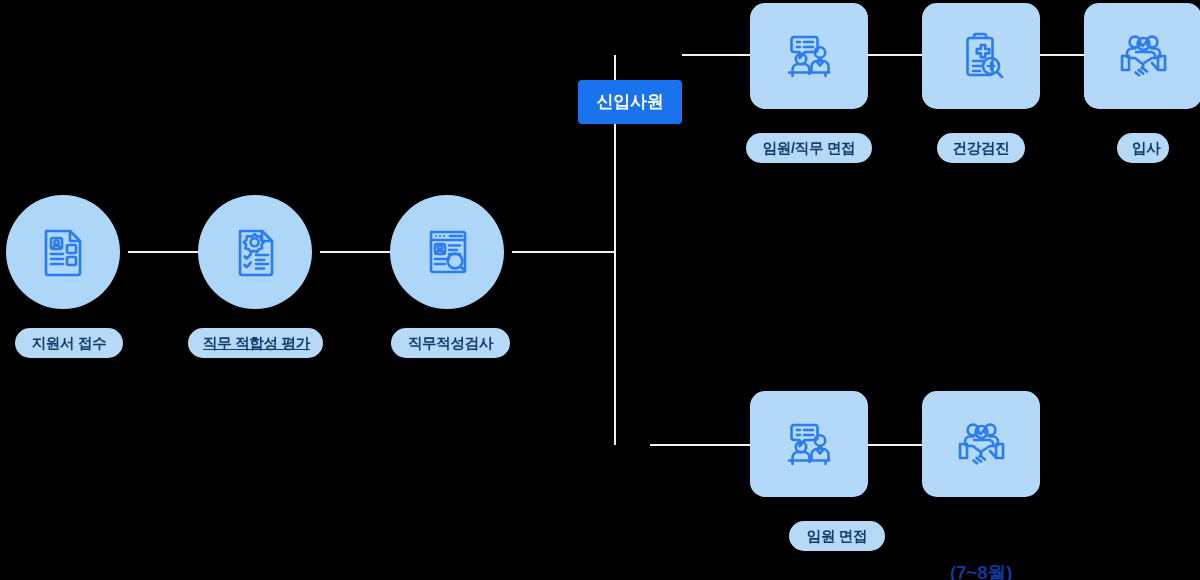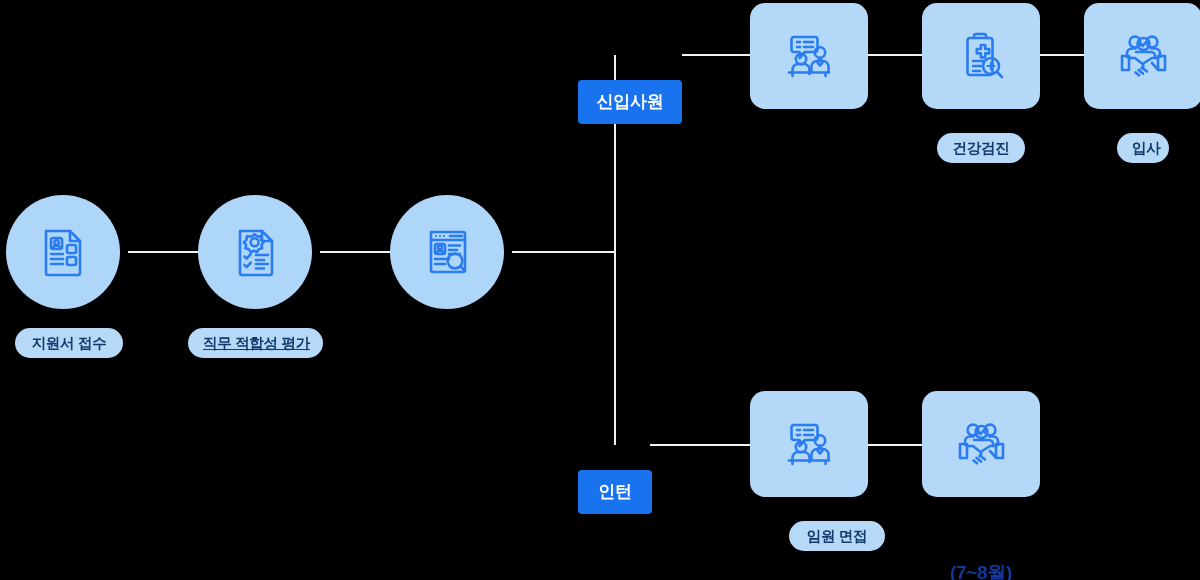--- a/index.html
+++ b/index.html
@@ -155,37 +155,39 @@
         <rect x="15" y="19" width="10" height="10" rx="2"></rect>
         <circle cx="20" cy="22.5" r="2"></circle>
         <path d="M16.8 27 q3.2 -2.2 6.4 0"></path>
         <path d="M29 20.5 h11 M29 25 h8 M29 29 h11"></path>
         <path d="M15 34 h14 M15 39 h10"></path>
         <circle cx="35" cy="36" r="7.4"></circle>
         <path d="M40.5 41.5 l4.5 4.5"></path>
       </svg>
     </span>
   </div>
+  <div class="pill" style="left:391px; top:328px; width:119px;">직무적성검사</div>
 
   <div class="badge" style="left:578px; top:32px; width:104px;">신입사원</div>
 
   <div class="card-node" style="left:750px; top:3px;">
     <span>
       <svg width="58" height="58" viewBox="0 0 58 58" fill="none" stroke="#2b7cf0" stroke-width="2.6" stroke-linecap="round" stroke-linejoin="round">
         <path d="M14 10 h21 a2.5 2.5 0 0 1 2.5 2.5 v10 a2.5 2.5 0 0 1 -2.5 2.5 H25 l-5.5 6 v-6 H14 a2.5 2.5 0 0 1 -2.5 -2.5 v-10 A2.5 2.5 0 0 1 14 10 z"></path>
         <path d="M17 15 h3 M24 15 h9 M17 20 h3 M24 20 h9"></path>
         <circle cx="40" cy="25.5" r="5.2"></circle>
         <path d="M40 31 l-2.6 4.5 2.6 3 2.6 -3 -2.6 -4.5"></path>
         <path d="M31.5 45 v-5.5 a5.5 5.5 0 0 1 5.5 -5.5 h6 a5.5 5.5 0 0 1 5.5 5.5 V45"></path>
         <circle cx="21" cy="32" r="5.2"></circle>
         <path d="M12.5 47 v-4.5 a5.5 5.5 0 0 1 5.5 -5.5 h6 a5.5 5.5 0 0 1 5.5 5.5 V47"></path>
         <path d="M9 45.5 h40 M12.5 45.5 v3.5 M45.5 45.5 v3.5"></path>
       </svg>
     </span>
   </div>
+  <div class="pill" style="left:746px; top:133px; width:126px;">임원/직무 면접</div>
 
   <div class="card-node" style="left:922px; top:3px;">
     <span>
       <svg width="56" height="56" viewBox="0 0 56 56" fill="none" stroke="#2b7cf0" stroke-width="2.6" stroke-linecap="round" stroke-linejoin="round">
         <path d="M17 10 h4 v-2 a2 2 0 0 1 2 -2 h8 a2 2 0 0 1 2 2 v2 h4 a2.5 2.5 0 0 1 2.5 2.5 v32 a2.5 2.5 0 0 1 -2.5 2.5 H17 a2.5 2.5 0 0 1 -2.5 -2.5 v-32 A2.5 2.5 0 0 1 17 10 z"></path>
         <path d="M21 10 h14"></path>
         <path d="M27.8 17 h4.4 v4 h4 v4.4 h-4 v4 h-4.4 v-4 h-4 V21 h4 z"></path>
         <path d="M20 33 h11 M20 38 h8 M20 43 h7"></path>
         <circle cx="38" cy="38" r="8"></circle>
         <path d="M34.5 38 h7 M38 34.5 v7" stroke-width="2.2"></path>
@@ -209,21 +211,20 @@
         <path d="M44 29 h7 v14 h-7 z"></path>
         <path d="M15 31 h6 l7.5 6 a2.4 2.4 0 0 1 0 3.6 l-1 0.8"></path>
         <path d="M44 31 h-6 l-8 5"></path>
         <path d="M28 40.5 l5 4 M24.5 43 l4.5 3.6 M21.5 45.5 l3.5 2.8"></path>
         <path d="M38 36 l5.5 6"></path>
       </svg>
     </span>
   </div>
   <div class="pill" style="left:1117px; top:133px; width:52px;">입사</div>
 
-  <div class="badge" style="left:578px; top:422px; width:74px;">인턴</div>
 
   <div class="card-node" style="left:750px; top:391px;">
     <span>
       <svg width="58" height="58" viewBox="0 0 58 58" fill="none" stroke="#2b7cf0" stroke-width="2.6" stroke-linecap="round" stroke-linejoin="round">
         <path d="M14 10 h21 a2.5 2.5 0 0 1 2.5 2.5 v10 a2.5 2.5 0 0 1 -2.5 2.5 H25 l-5.5 6 v-6 H14 a2.5 2.5 0 0 1 -2.5 -2.5 v-10 A2.5 2.5 0 0 1 14 10 z"></path>
         <path d="M17 15 h3 M24 15 h9 M17 20 h3 M24 20 h9"></path>
         <circle cx="40" cy="25.5" r="5.2"></circle>
         <path d="M40 31 l-2.6 4.5 2.6 3 2.6 -3 -2.6 -4.5"></path>
         <path d="M31.5 45 v-5.5 a5.5 5.5 0 0 1 5.5 -5.5 h6 a5.5 5.5 0 0 1 5.5 5.5 V45"></path>
         <circle cx="21" cy="32" r="5.2"></circle>

